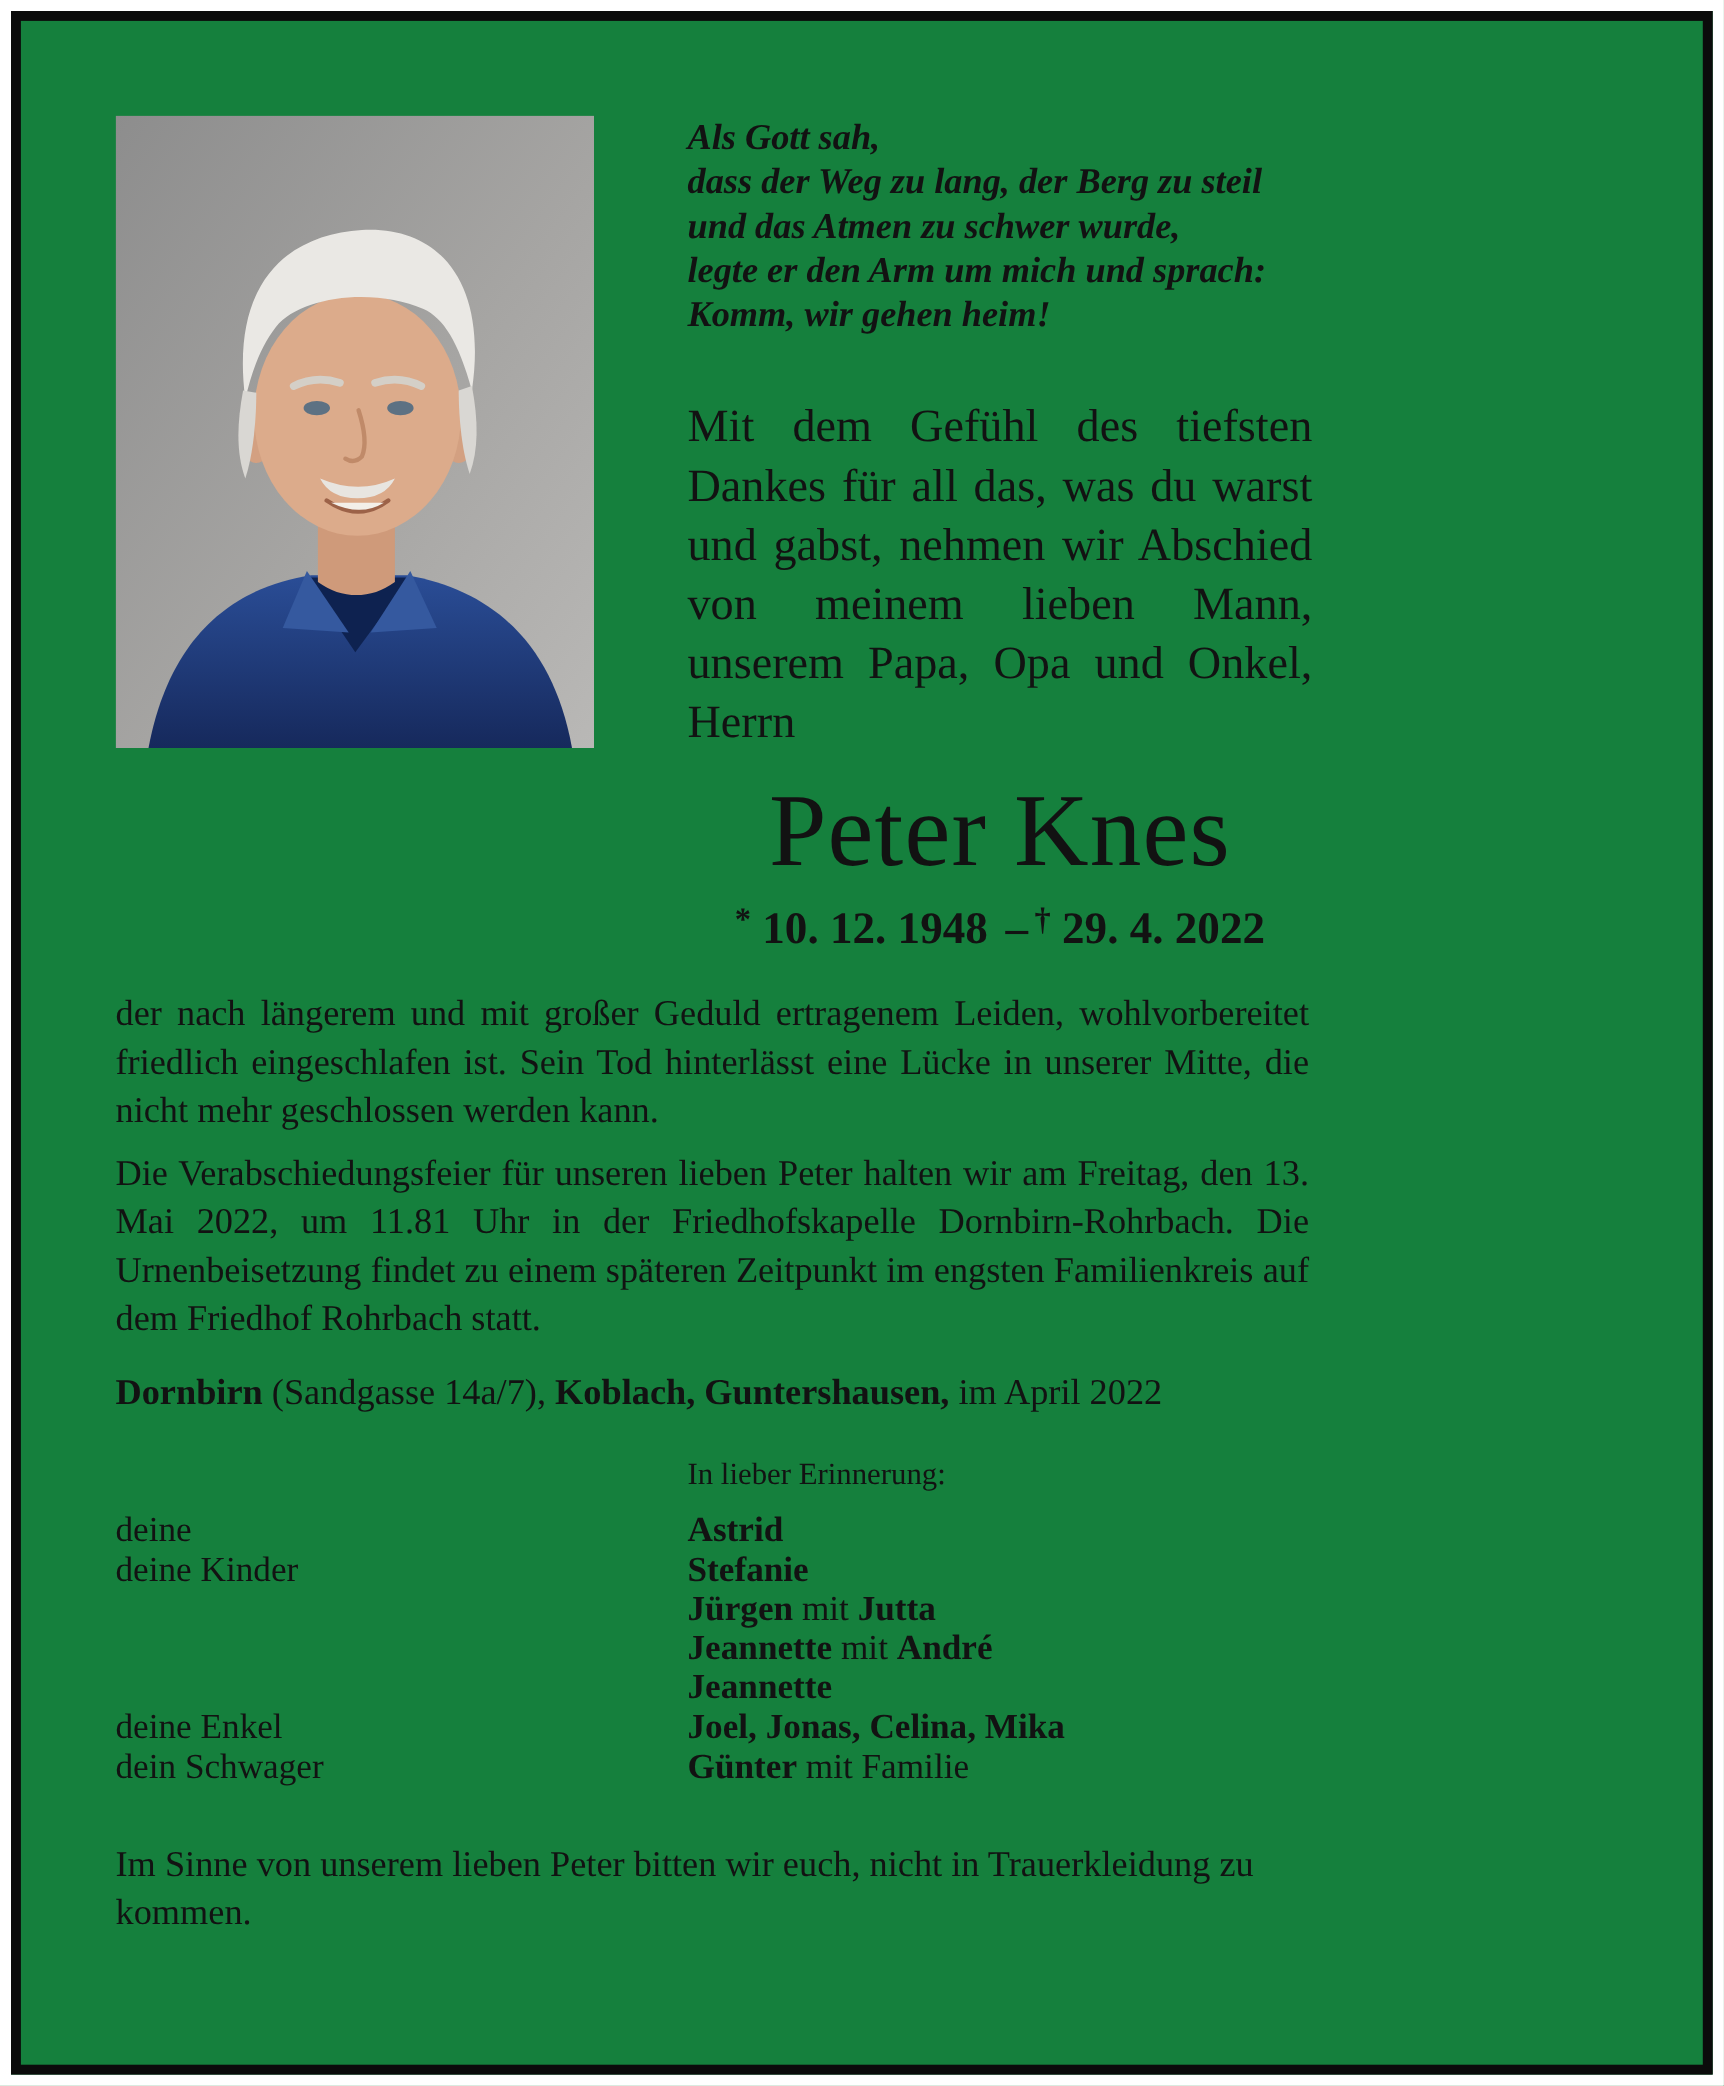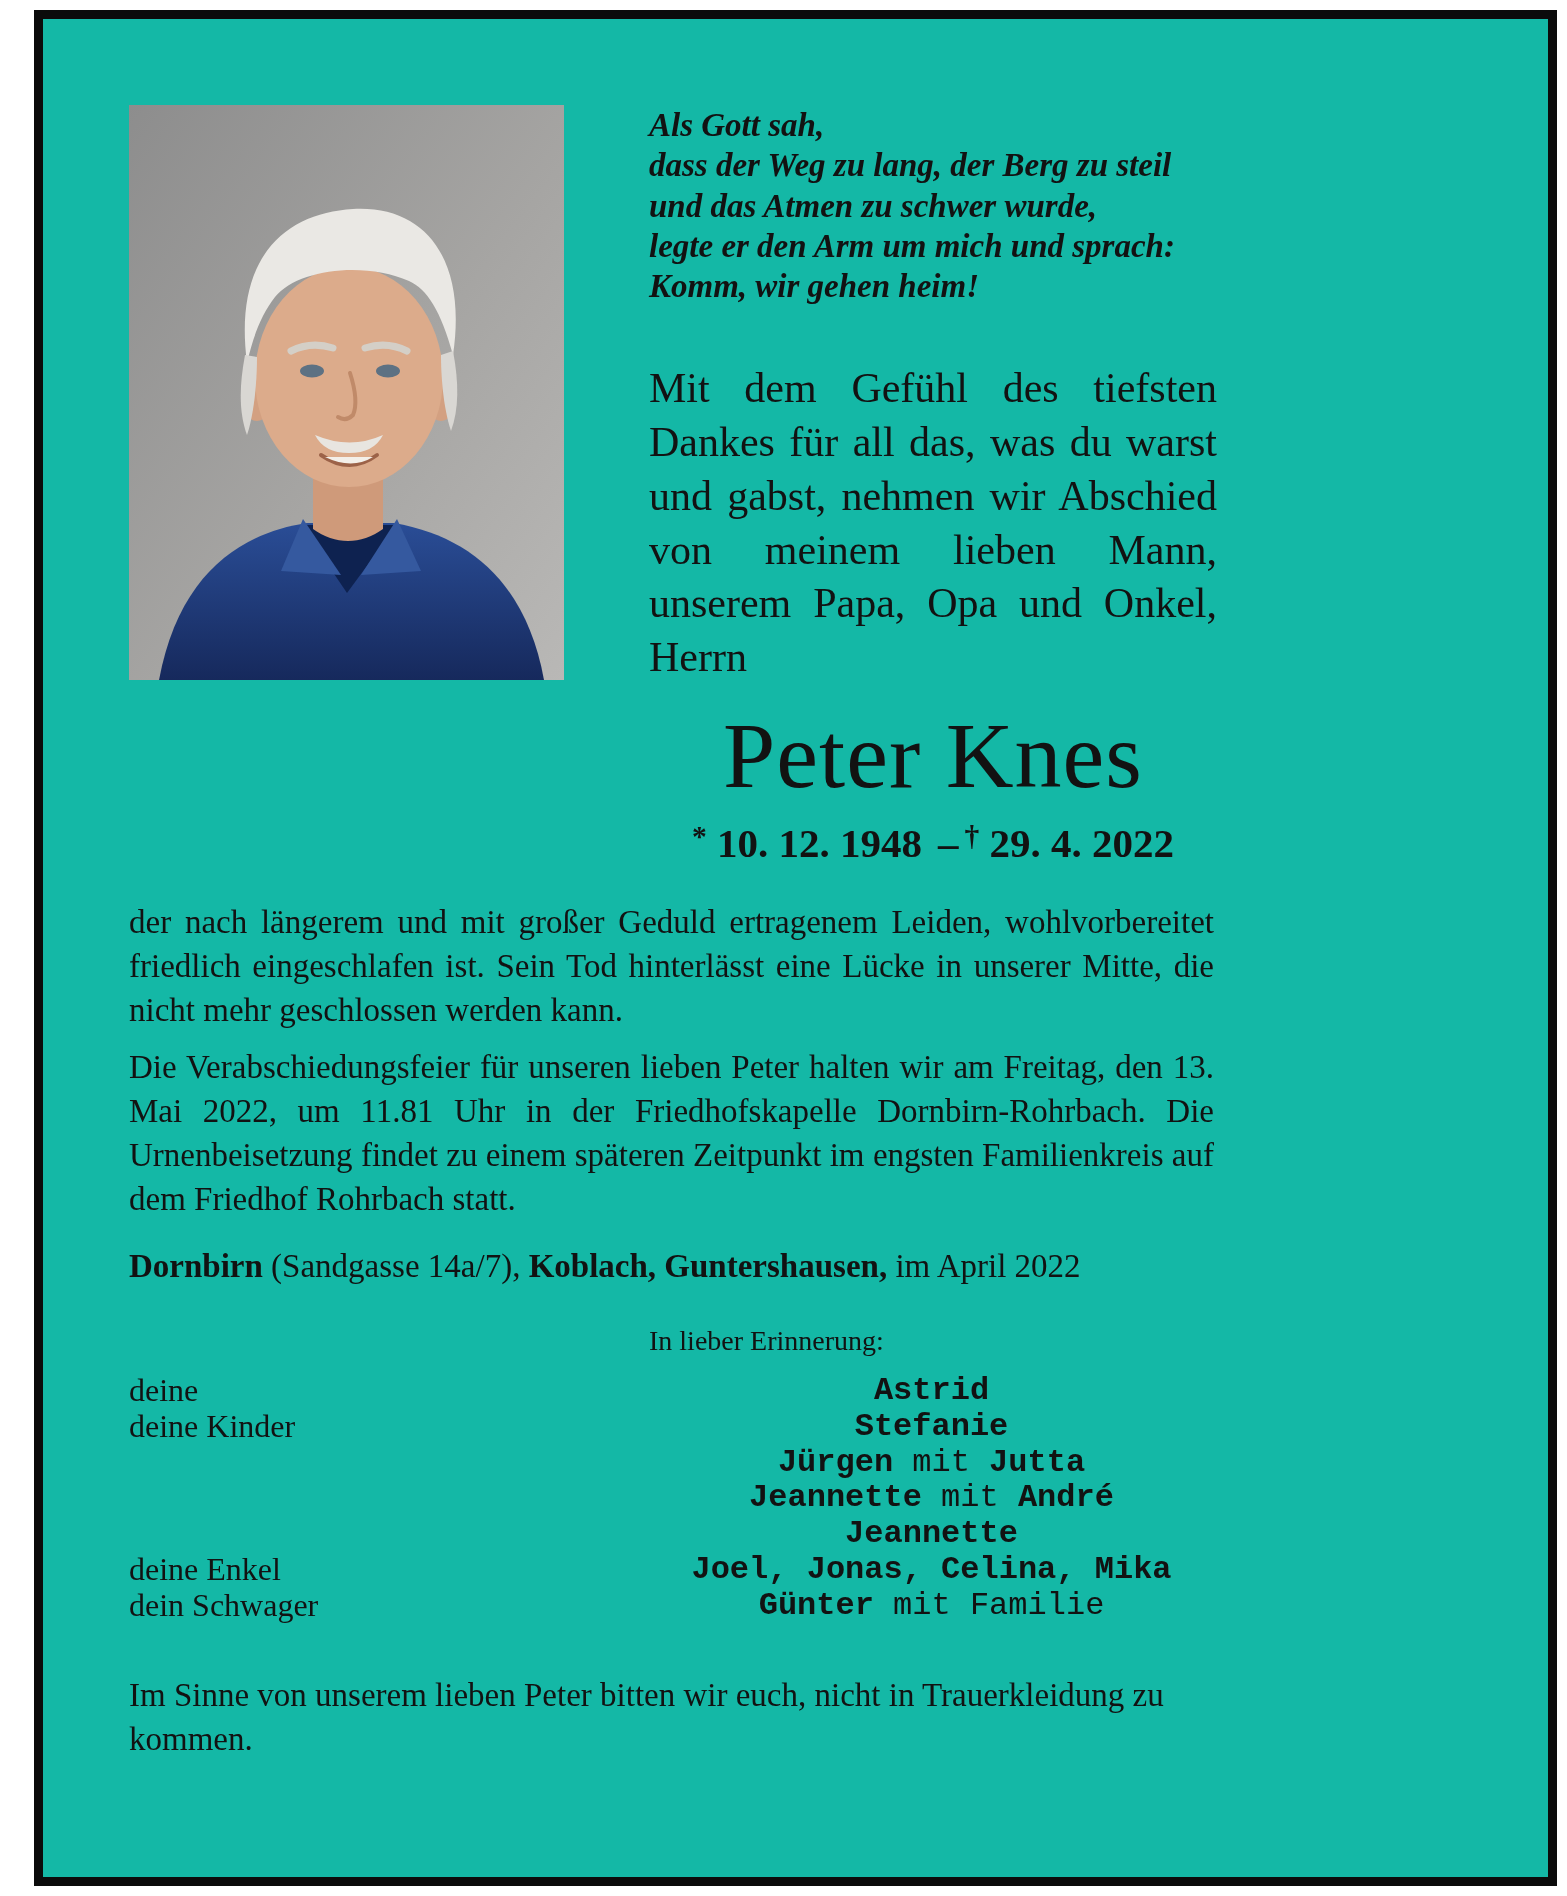--- a/index.html
+++ b/index.html
@@ -11,24 +11,23 @@
     width: 1567px;
     height: 1896px;
     position: relative;
     font-family: "Liberation Serif", "DejaVu Serif", serif;
     color: #121212;
   }
   .frame {
     position: absolute;
     left: 10px; top: 10px; right: 10px; bottom: 10px;
     border: 9px solid #0b0b0b;
-    background: #14b8a6;
+    background: #15803d;
     box-sizing: border-box;
     overflow: hidden;
-    margin-left: 24px;
   }
   .content {
     padding: 86px 0 0 86px;
     width: 1085px;
   }
   
   .top-section {
     display: flex;
     align-items: flex-start;
   }
@@ -98,21 +97,21 @@
   }
   .mem-grid { }
   .mem-row {
     display: grid;
     grid-template-columns: 507px 1fr;
     column-gap: 13px;
     font-size: 32px;
     line-height: 1.12;
   }
   .mem-label { text-align: left; }
-  .mem-names { text-align: center; font-family: Liberation Mono, monospace; }
+  .mem-names { text-align: left; }
   
   .closing {
     font-size: 33px;
     line-height: 1.33;
     margin: 50px 0 0 0;
   }
 </style>
 </head>
 <body>
 

